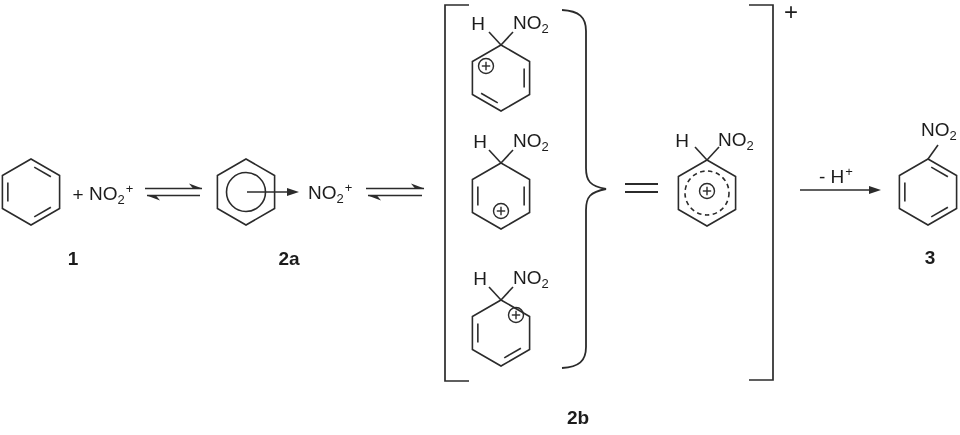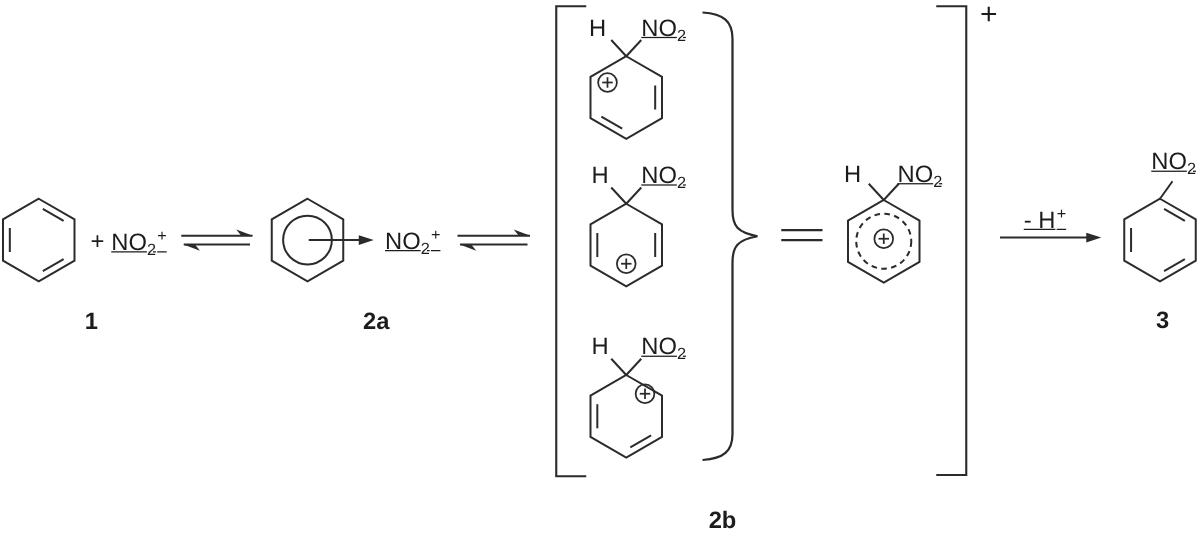--- a/index.html
+++ b/index.html
@@ -5,21 +5,21 @@
   html,body{margin:0;padding:0;background:#ffffff;}
   .canvas{
     position:relative;width:960px;height:435px;background:#ffffff;
     font-family:"Liberation Sans",sans-serif;color:#1c1c1c;overflow:hidden;
   }
   #art{position:absolute;left:0;top:0;}
   .txt{
     position:absolute;transform:translate(-50%,-50%);
     font-size:19px;line-height:1;white-space:nowrap;
   }
-  .txt.anchor-left{transform:translateY(-50%);text-decoration:underline;}
+  .txt.anchor-left{transform:translateY(-50%);}
   .formula sub{font-size:13px;vertical-align:-4px;}
   .formula sup{font-size:13px;vertical-align:7px;margin-left:1px;}
   .lbl{font-weight:700;}
   .big{font-size:24px;font-weight:400;}
 </style>
 </head>
 <body>
 
 <div class="canvas">
 
@@ -121,21 +121,21 @@
         <line x1="625" y1="184" x2="658" y2="184" stroke-width="1.8"></line>
         <line x1="625" y1="192" x2="658" y2="192" stroke-width="1.8"></line>
       </g>
     </svg>
 
   <div class="txt" style="left:78px;top:194px"><span>+</span></div>
   <div class="txt anchor-left formula" style="left:89px;top:194px"><span>NO</span><sub>2</sub><sup>+</sup></div>
   <div class="txt lbl" style="left:73px;top:258px"><span>1</span></div>
 
   <div class="txt anchor-left formula" style="left:308px;top:193px"><span>NO</span><sub>2</sub><sup>+</sup></div>
-  <div class="txt lbl" style="left:301px;top:258px"><span>2a</span></div>
+  <div class="txt lbl" style="left:289px;top:258px"><span>2a</span></div>
 
   <div class="txt" style="left:478px;top:23px"><span>H</span></div>
   <div class="txt anchor-left formula" style="left:513px;top:24px"><span>NO</span><sub>2</sub></div>
 
   <div class="txt" style="left:480px;top:141px"><span>H</span></div>
   <div class="txt anchor-left formula" style="left:513px;top:142px"><span>NO</span><sub>2</sub></div>
 
   <div class="txt" style="left:480px;top:278px"><span>H</span></div>
   <div class="txt anchor-left formula" style="left:513px;top:279px"><span>NO</span><sub>2</sub></div>
 

